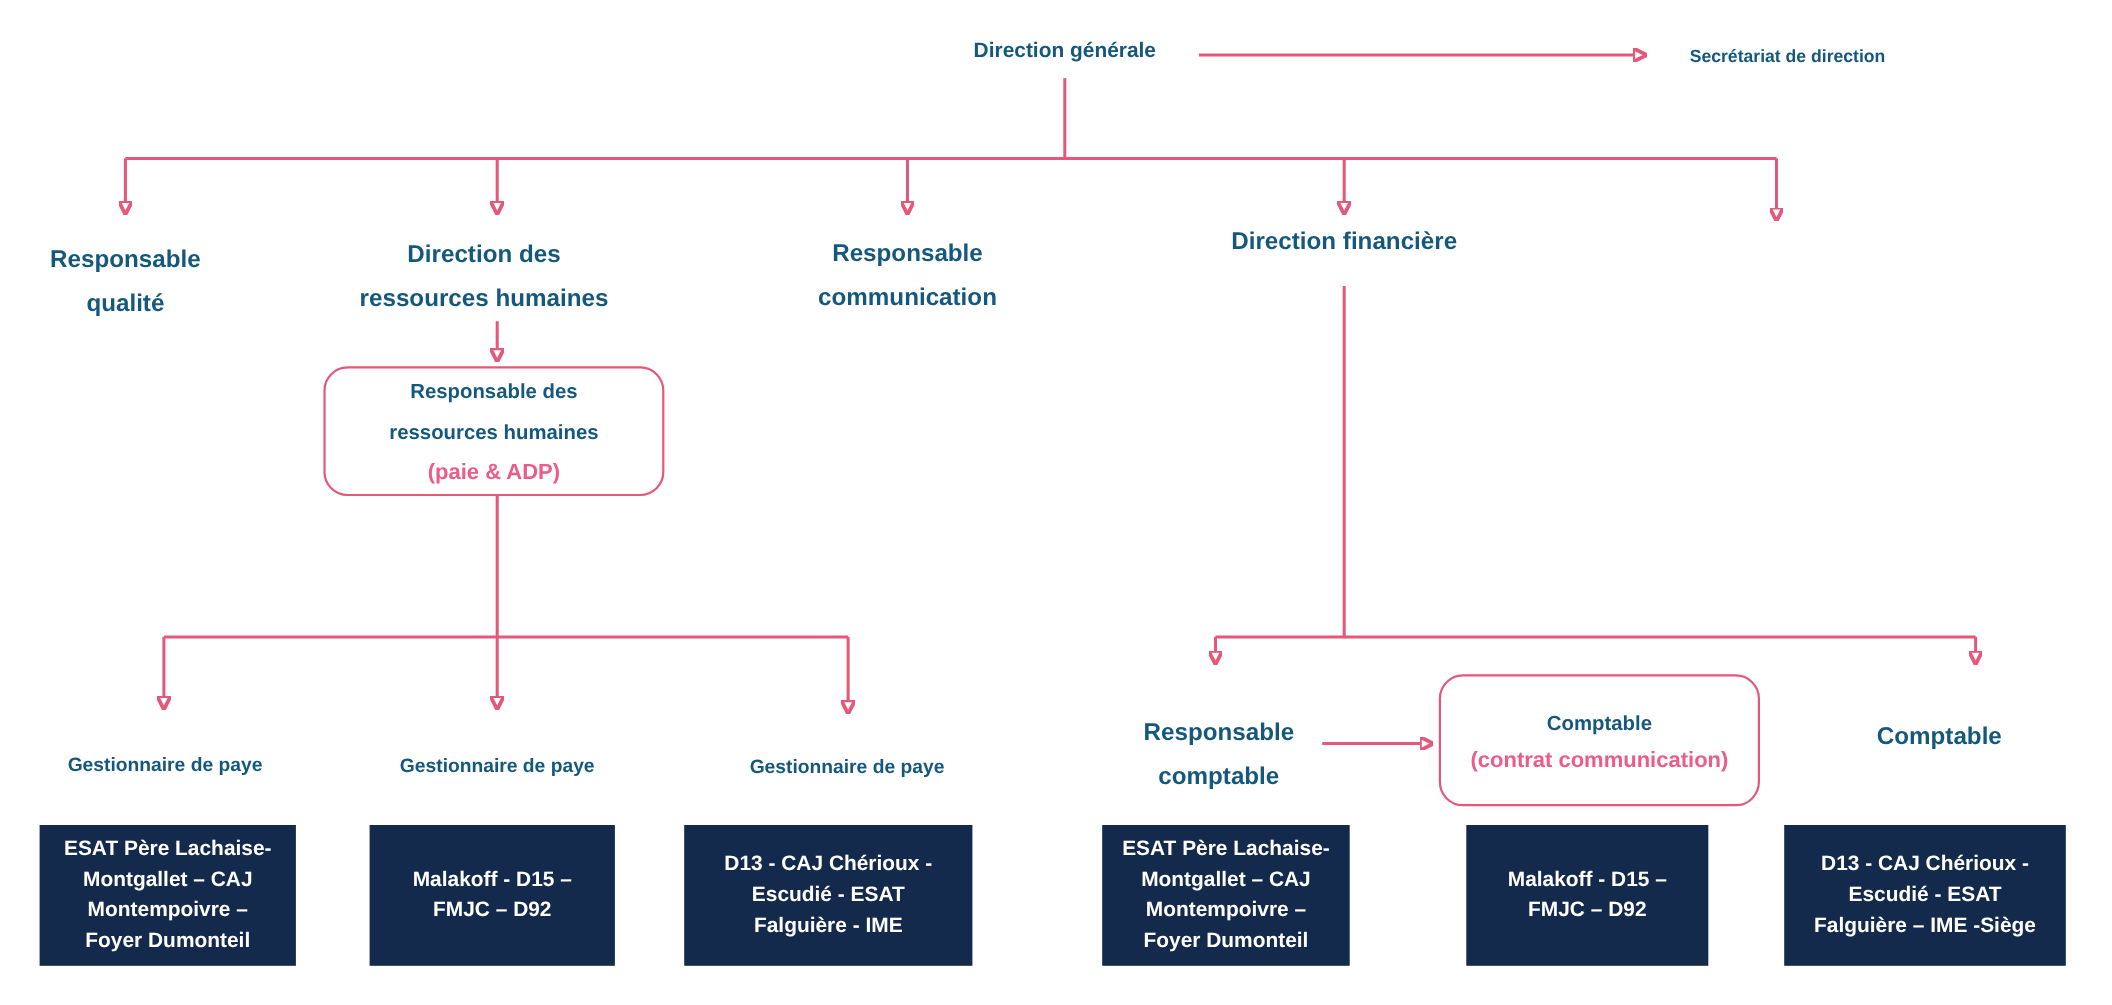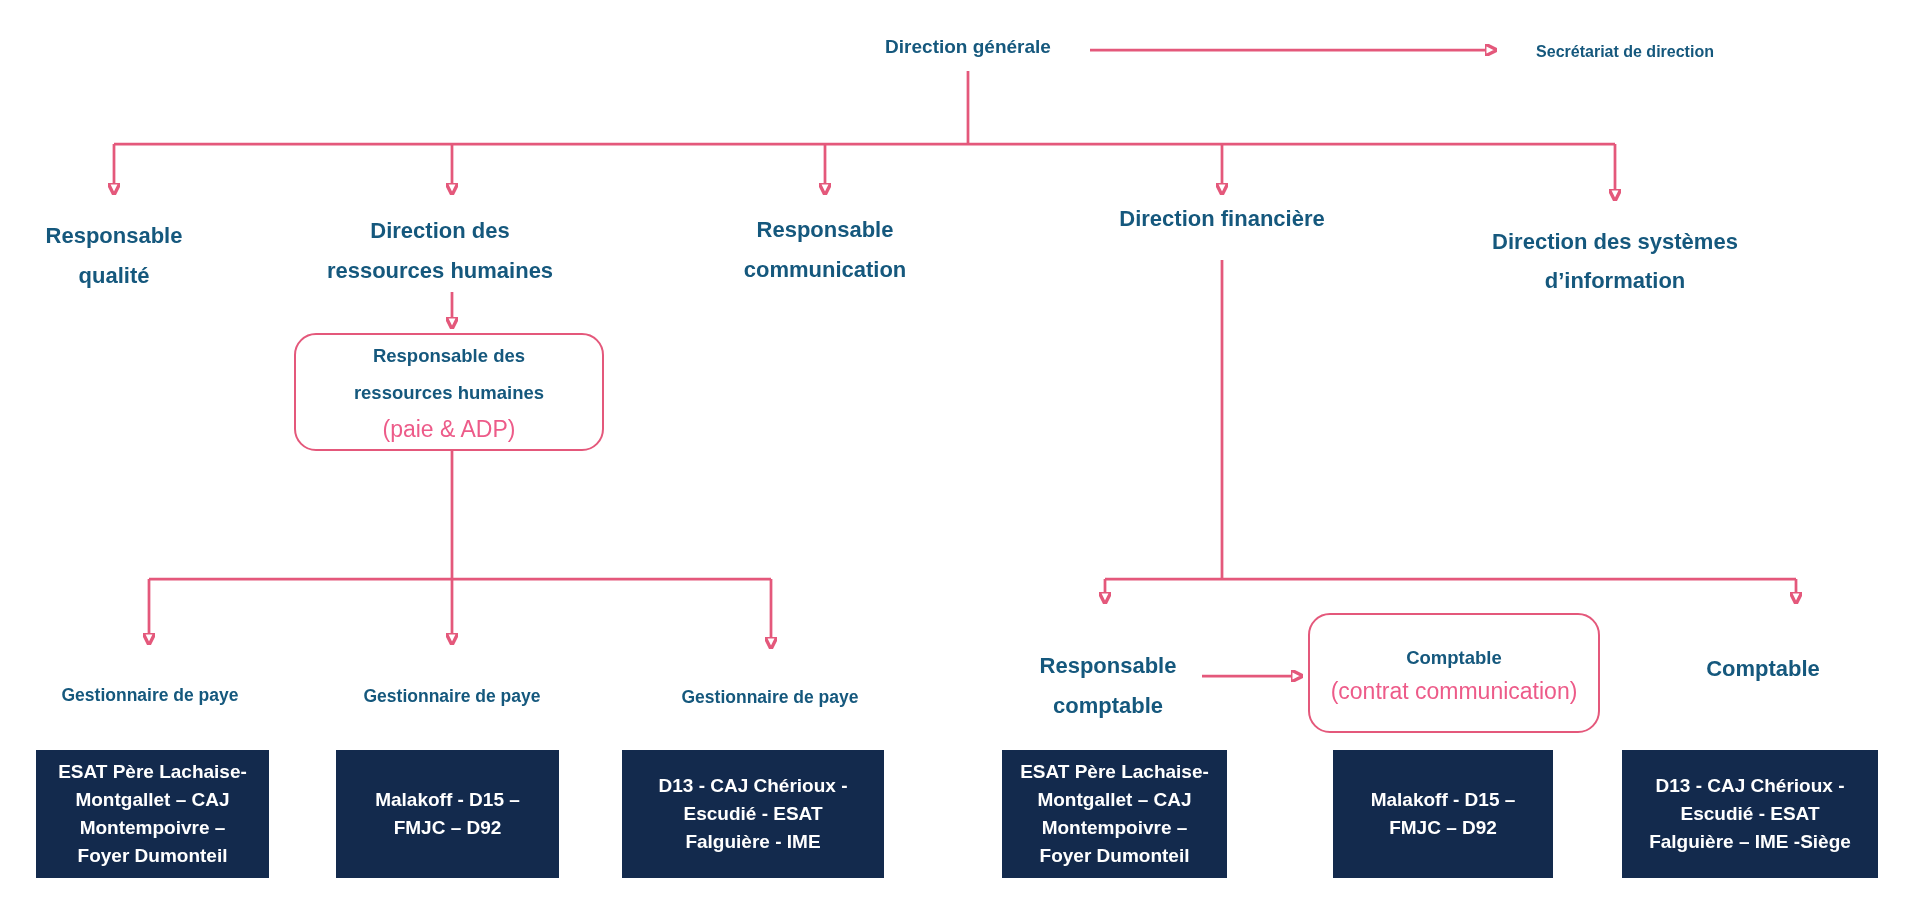--- a/index.html
+++ b/index.html
@@ -48,21 +48,21 @@
     display:flex;flex-direction:column;align-items:center;justify-content:center;
     text-align:center;
   }
   #rrh-box{left:294px;top:333px;width:310px;height:118px;}
   #comptable-box{left:1308px;top:613px;width:292px;height:120px;}
   .outline-box .box-title{
     color:var(--heading-text,#15587d);font-weight:bold;font-size:18.5px;
     line-height:37px;white-space:pre-line;
   }
   .outline-box .box-sub{
-    color:var(--pink-text,#ed5b89);font-weight:normal;font-size:23px;
+    color:var(--pink-text,#ed5b89);font-weight:bold;font-size:20px;
     line-height:37px;white-space:pre-line;
   }
   #comptable-box .box-title{line-height:30px;padding-top:6px;}
   #comptable-box .box-sub{line-height:36px;}
 
   .site-box{
     position:absolute;top:750px;height:128px;z-index:2;
     background:var(--box-bg,#132a4d);color:var(--box-text,#ffffff);
     font-weight:bold;font-size:19px;line-height:28px;
     display:flex;align-items:center;justify-content:center;
@@ -115,22 +115,20 @@
 qualité</div>
 
   <div class="node" id="n-drh">Direction des
 ressources humaines</div>
 
   <div class="node" id="n-comm">Responsable
 communication</div>
 
   <div class="node" id="n-fin">Direction financière</div>
 
-  <div class="node" id="n-dsi">Direction des systèmes
-d’information</div>
 
   <div class="outline-box" id="rrh-box">
     <div class="box-title">Responsable des
 ressources humaines</div>
     <div class="box-sub">(paie &amp; ADP)</div>
   </div>
 
   <div class="node" id="n-gest1">Gestionnaire de paye</div>
   <div class="node" id="n-gest2">Gestionnaire de paye</div>
   <div class="node" id="n-gest3">Gestionnaire de paye</div>

